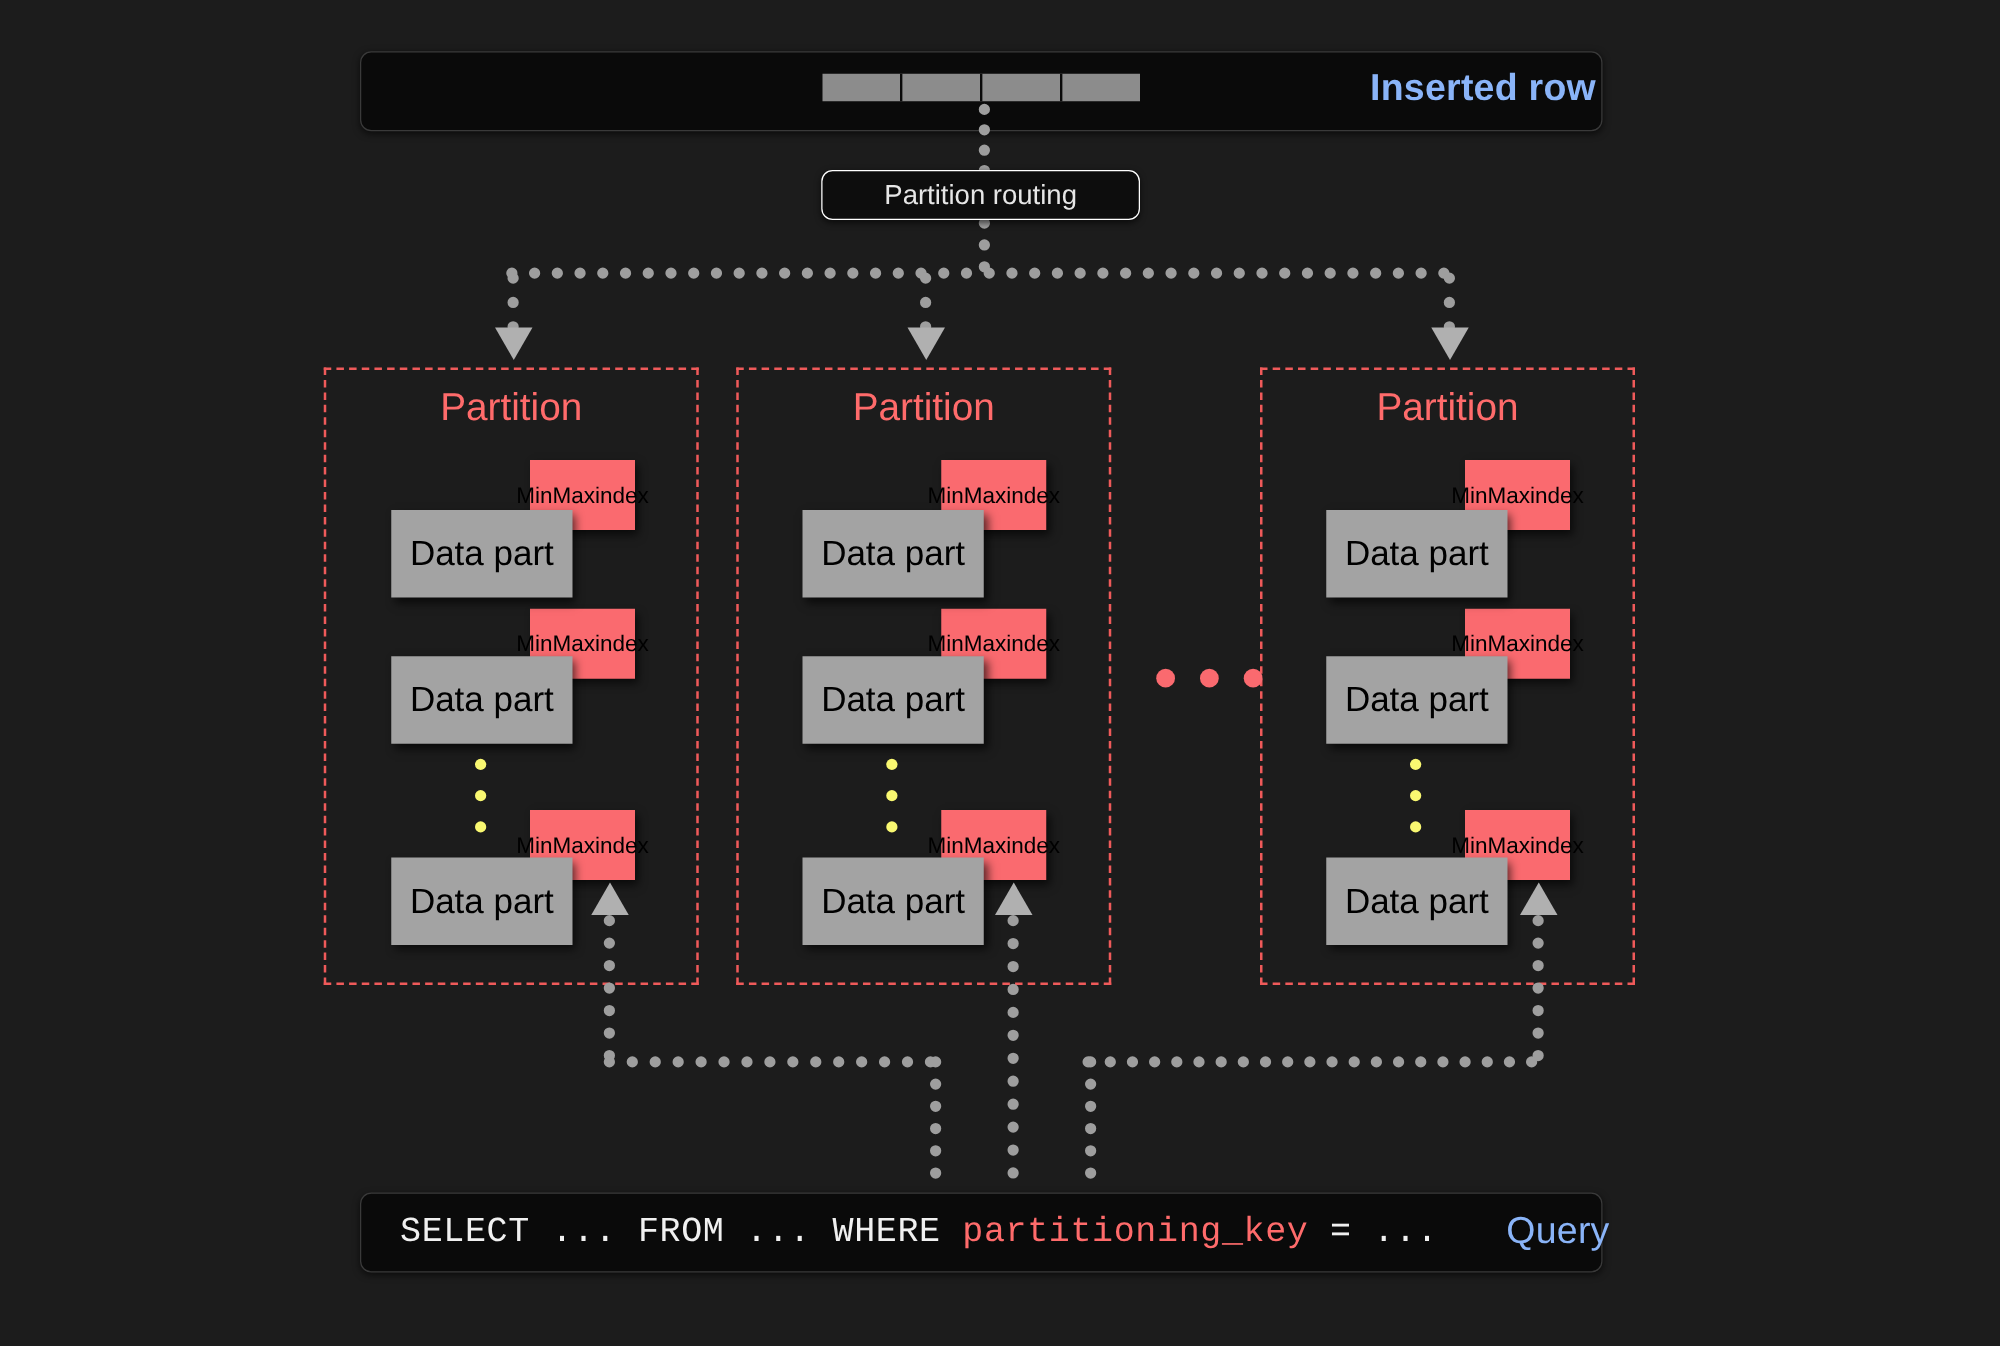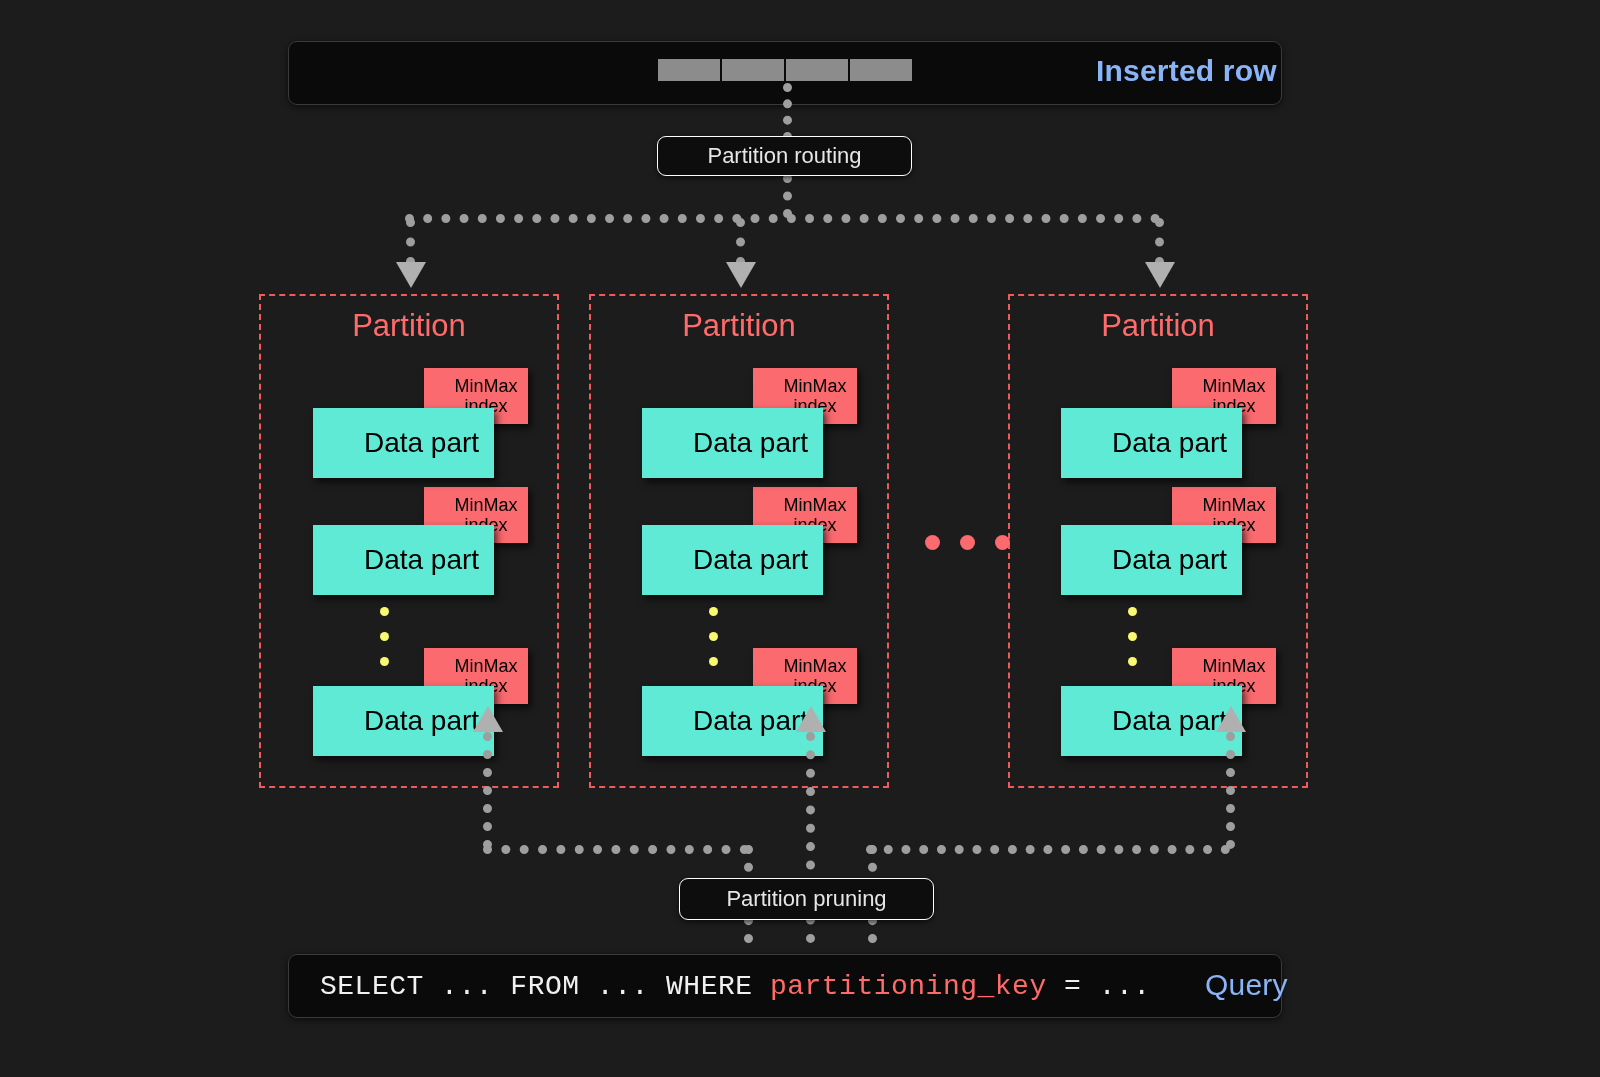--- a/index.html
+++ b/index.html
@@ -72,39 +72,37 @@
     top:12px;left:0;right:0;
     text-align:center;
     font-size:31px;
     color:#ff6b6b;
   }
 
   
   .datapart{
     position:absolute;
     width:145px;height:70px;
-    background:#5eead4;
+    background:#a3a3a3;
     color:#000;
     display:flex;align-items:center;justify-content:center;
     font-size:28px;
     box-shadow:3px 4px 7px rgba(0,0,0,.65);
     z-index:3;
-    padding-left:36px;
   }
   .minmax{
     position:absolute;
     width:84px;height:56px;
     background:#fa6a6f;
     color:#000;
-    display:flex;flex-direction:column;
+    display:flex;flex-direction:row;
     align-items:center;justify-content:center;
     font-size:18px;line-height:1.12;
     box-shadow:3px 4px 7px rgba(0,0,0,.65);
     z-index:2;
-    padding-left:20px;
   }
 
   
   .vdots{position:absolute;z-index:4;}
   .vdots i{
     display:block;width:9px;height:9px;border-radius:50%;
     background:#f9f871;margin-bottom:16px;
   }
   
   .hdots{position:absolute;display:flex;gap:20px;z-index:4;}
@@ -289,23 +287,20 @@
   <div class="dline-v" style="left:744px;top:845px;height:98px;"></div>
 
   <div class="arrow-up" style="left:796px;top:706px;"></div>
   <div class="dline-v" style="left:806px;top:732px;height:211px;"></div>
 
   <div class="arrow-up" style="left:1216px;top:706px;"></div>
   <div class="dline-v" style="left:1226px;top:732px;height:117px;"></div>
   <div class="dline-h" style="left:866px;top:845px;width:364px;"></div>
   <div class="dline-v" style="left:868px;top:845px;height:98px;"></div>
 
-  <div class="pill" style="left:679px;top:878px;width:253px;height:40px;">
-    <span>Partition pruning</span>
-  </div>
 
   <div class="bar" style="left:288px;top:954px;width:992px;height:62px;"></div>
 
   <div class="code" style="left:320px;top:971px;"><span>SELECT ... FROM ... WHERE </span><span class="key">partitioning_key</span><span> = ...</span></div>
 
   <div class="bar-label" style="left:1205px;top:968px;">Query</div>
 
 </div>
 
 </body></html>

